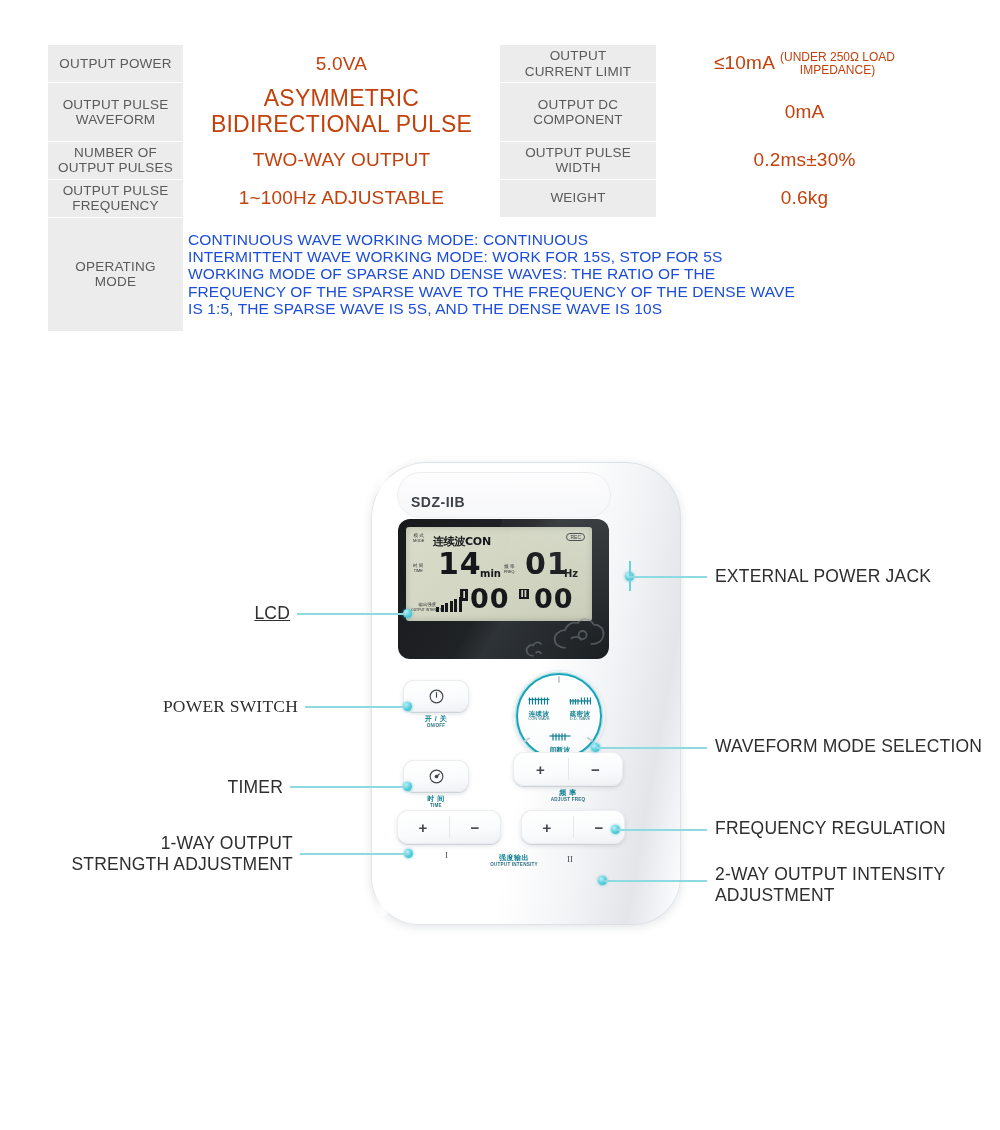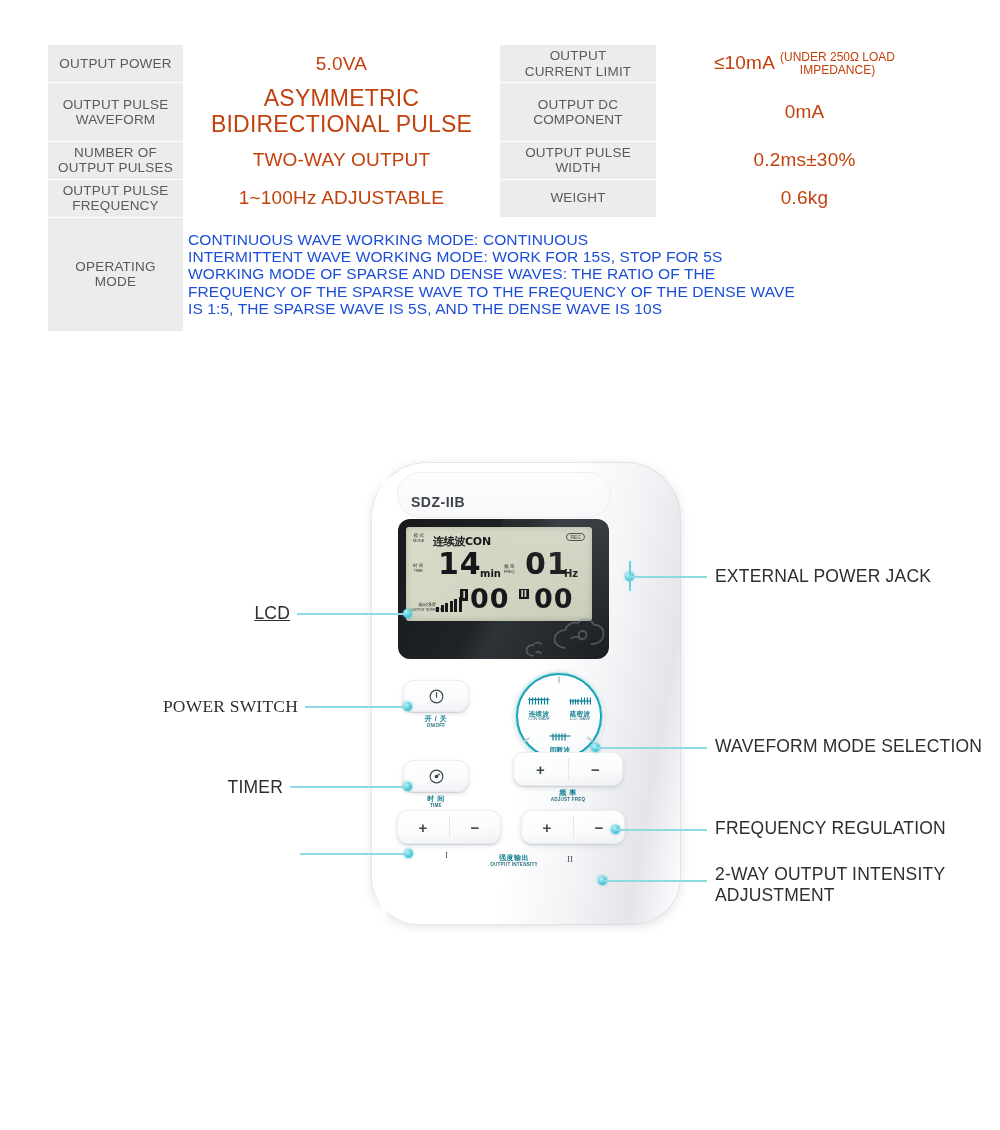--- a/index.html
+++ b/index.html
@@ -452,20 +452,22 @@
   <div class="dot" style="left:403px;top:262px;"></div>
   <div class="lead" style="left:305px;top:266px;width:102px;"></div>
   <div class="callout r" style="left:100px;top:256px;width:198px;font-family:Liberation Serif, serif;">POWER SWITCH</div>
 
   <div class="dot" style="left:403px;top:342px;"></div>
   <div class="lead" style="left:290px;top:346px;width:117px;"></div>
   <div class="callout r" style="left:120px;top:337px;width:163px;">TIMER</div>
 
   <div class="dot" style="left:404px;top:409px;"></div>
   <div class="lead" style="left:300px;top:413px;width:108px;"></div>
+  <div class="callout r" style="left:28px;top:393px;width:265px;">1-WAY OUTPUT
+STRENGTH ADJUSTMENT</div>
 
   <div class="dot" style="left:625px;top:132px;"></div>
   <div class="lead-v" style="left:629px;top:121px;height:30px;"></div>
   <div class="lead" style="left:629px;top:136px;width:78px;"></div>
   <div class="callout l" style="left:715px;top:126px;width:280px;">EXTERNAL POWER JACK</div>
 
   <div class="dot" style="left:591px;top:303px;"></div>
   <div class="lead" style="left:597px;top:307px;width:110px;"></div>
   <div class="callout l" style="left:715px;top:296px;width:290px;">WAVEFORM MODE SELECTION</div>
 

